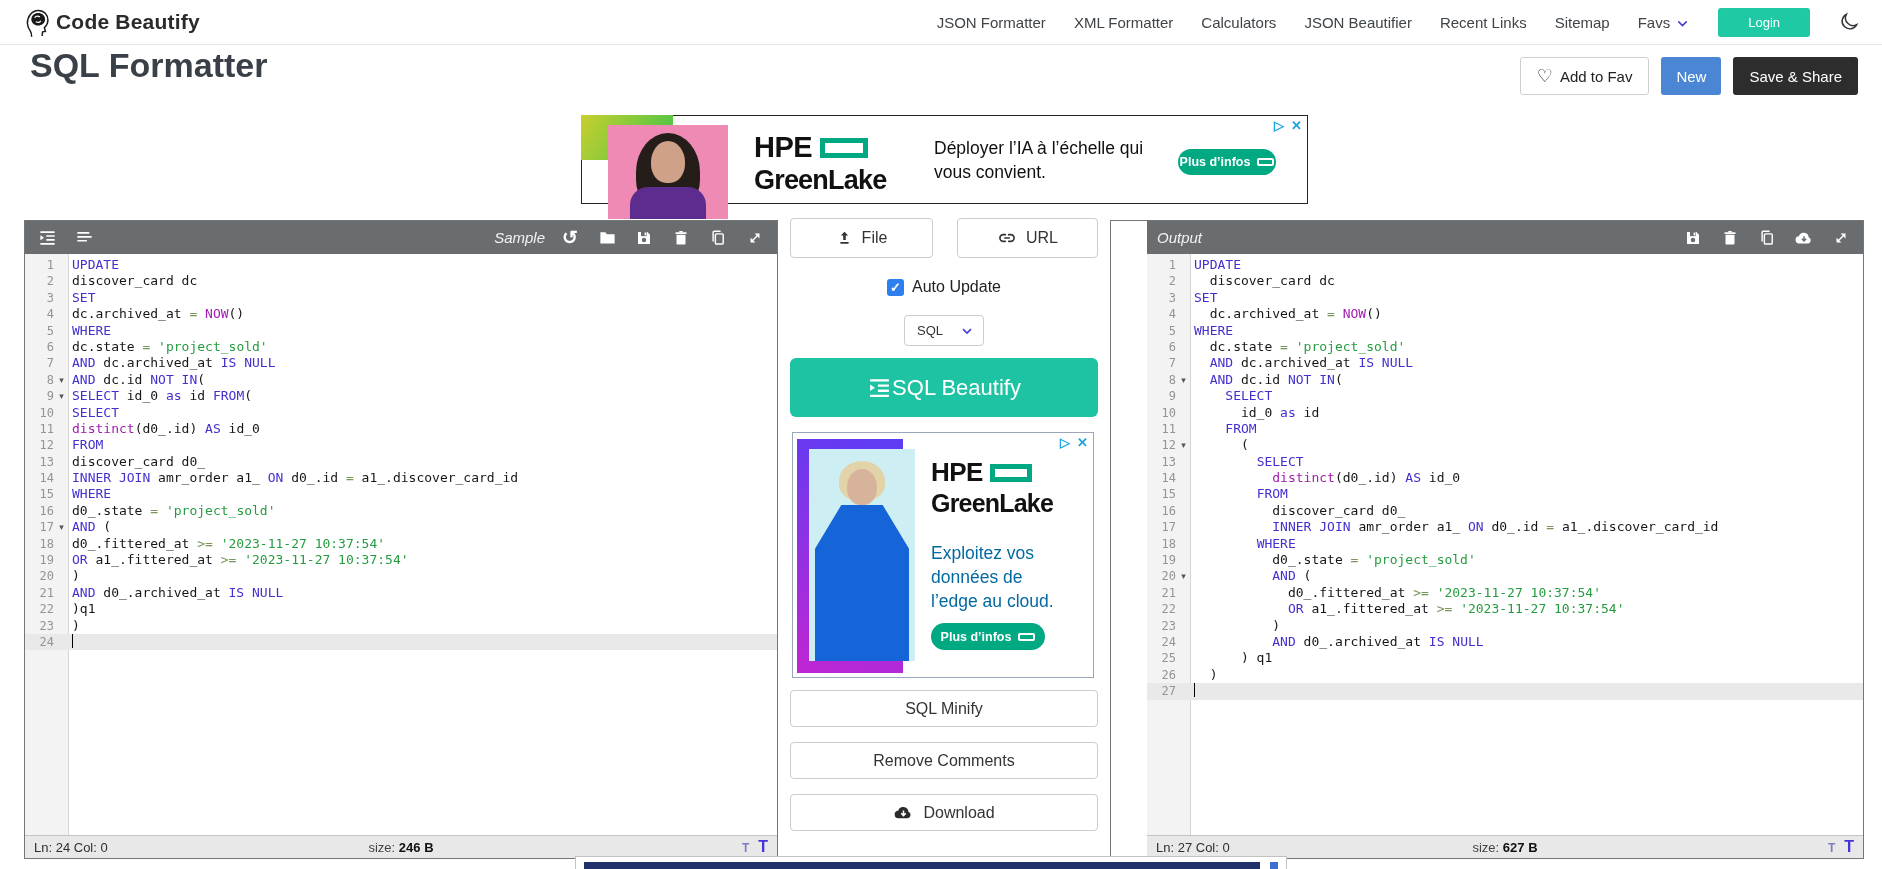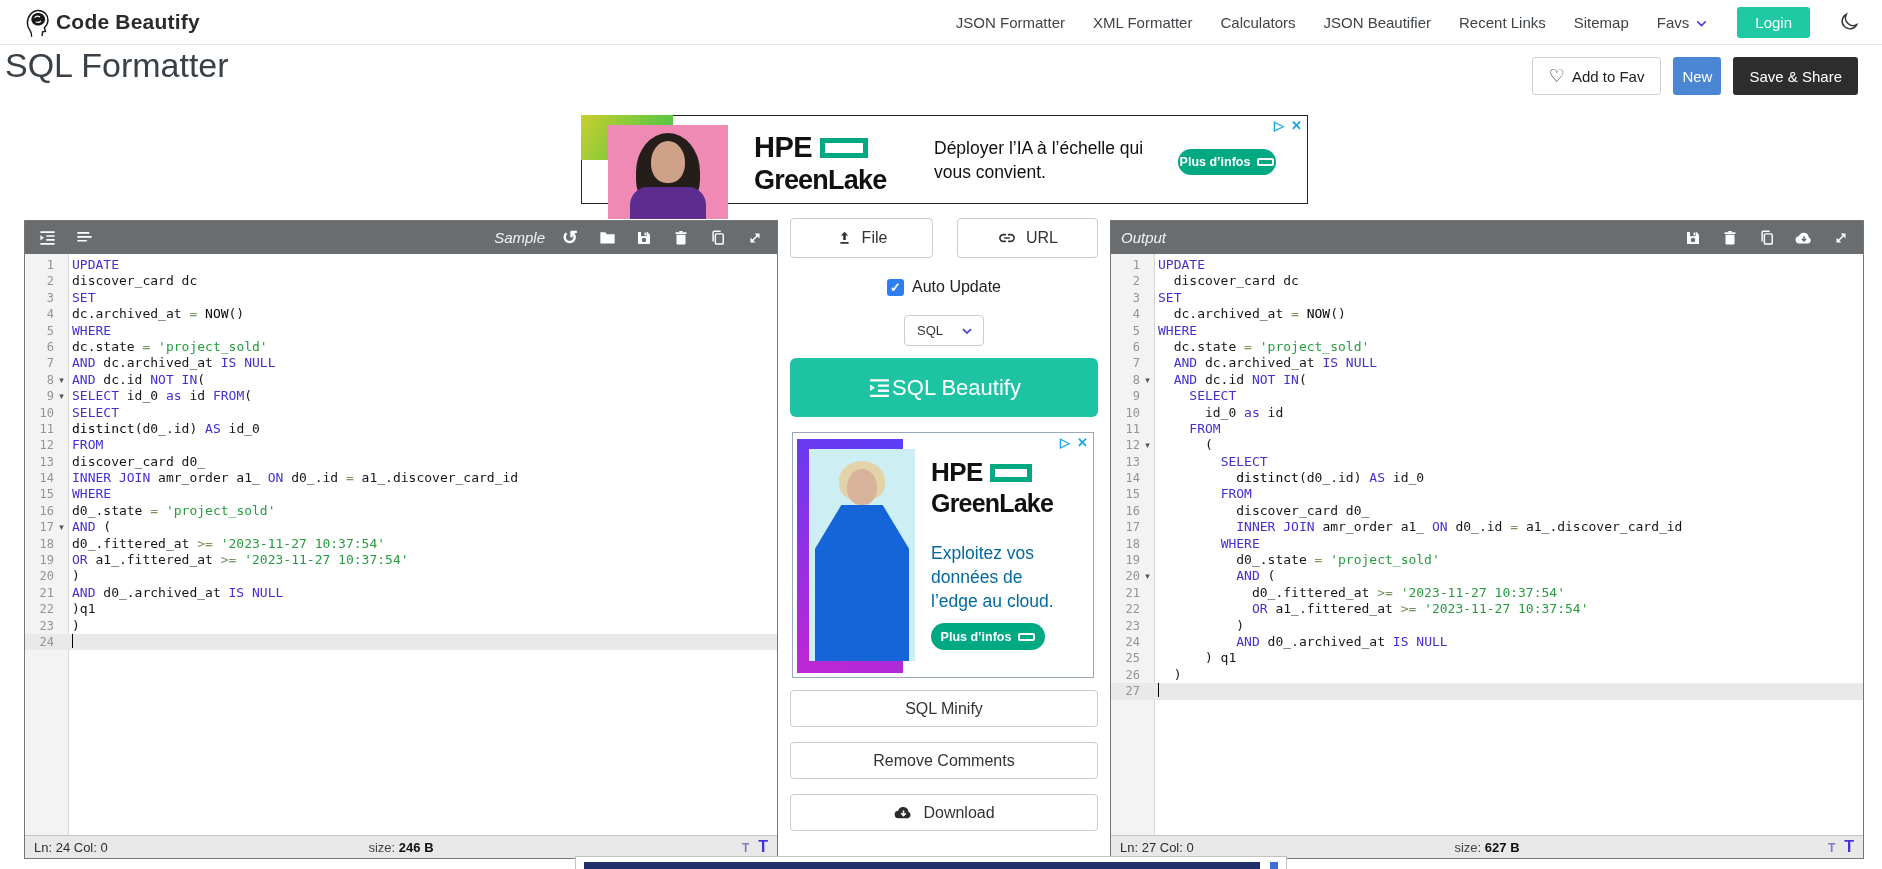--- a/index.html
+++ b/index.html
@@ -8,31 +8,31 @@
           font-family:"Liberation Sans", sans-serif; color:#222; }
 
   
   .navbar { position:absolute; left:0; top:0; width:100%; height:45px; background:#fff;
             border-bottom:1px solid #e6e6e6; display:flex; align-items:center; padding:0 22px; }
   .brand { display:flex; align-items:center; gap:4px; }
   .brand-name { font-size:21px; font-weight:700; color:#2b2b2b; letter-spacing:.2px; }
   .nav-right { margin-left:auto; display:flex; align-items:center; gap:28px; }
   .nav-link { font-size:15px; color:#3f4449; cursor:pointer; white-space:nowrap; }
   .nav-favs { display:flex; align-items:flex-end; gap:5px; }
-  .login-btn { background:#1ec9a4; color:#fff; font-size:15px; border:none; border-radius:3px;
-               padding:7px 18px; cursor:pointer; }
+  .login-btn { background:#1ec9a4; color:#fff; font-size:13px; border:none; border-radius:3px;
+               padding:7px 30px; cursor:pointer; }
   .moon { display:flex; align-items:center; }
 
   
-  .page-title { position:absolute; left:5px; top:46px; font-size:34px; font-weight:400; color:#3a4047; }
+  .page-title { position:absolute; left:30px; top:46px; font-size:34px; font-weight:700; color:#3a4047; }
   .header-actions { position:absolute; right:24px; top:57px; display:flex; gap:12px; height:38px; }
   .btn { border-radius:3px; font-size:15px; display:flex; align-items:center; justify-content:center;
          cursor:pointer; border:none; padding:0 16px; }
   .btn-fav { background:#fff; border:1px solid #cfcfcf; color:#222; gap:7px; }
-  .btn-new { background:#4a86d4; color:#fff; width:48px; }
+  .btn-new { background:#4a86d4; color:#fff; width:60px; }
   .btn-dark { background:#2d2d2d; color:#fff; }
   .heart { font-size:18px; line-height:1; }
 
   
   .ad-banner { position:absolute; left:581px; top:115px; width:727px; height:89px; background:#fff;
                border:1px solid #252525; overflow:visible; cursor:pointer; }
   .ab-green { position:absolute; left:-1px; top:-1px; width:92px; height:45px;
               background:linear-gradient(120deg,#c9cf2e,#3cc44a); }
   .ab-photo { position:absolute; left:26px; top:9px; width:120px; height:94px; background:#ef8ab4; overflow:hidden; }
   .w1-hair { position:absolute; left:28px; top:8px; width:64px; height:78px; background:#241d1a; border-radius:50% 50% 40% 40%; }
@@ -47,39 +47,39 @@
   .pill { background:#01a982; color:#fff; border-radius:14px; display:flex; align-items:center;
           justify-content:center; gap:7px; font-size:12.5px; font-weight:700; cursor:pointer; }
   .pill-rect { width:17px; height:8px; border:2px solid #fff; border-radius:2px; }
   .ab-cta { position:absolute; left:596px; top:33px; width:98px; height:26px; }
   .adchoices { position:absolute; right:5px; top:2px; display:flex; gap:7px; align-items:center;
                color:#19a6e0; font-size:13px; font-weight:700; }
 
   
   .editor { position:absolute; top:220px; width:754px; height:639px; border:1px solid #767676;
             display:flex; flex-direction:column; background:#fff; }
-  .editor.left { left:24px; } .editor.right { left:1110px; }
+  .editor.left { left:24px; } .editor.right { left:1110px;padding-left:36px; }
   .ed-toolbar { height:33px; background:#6a6d70; display:flex; align-items:center; padding:0 10px; gap:13px; flex:none; }
   .tb-btn { width:24px; height:24px; display:flex; align-items:center; justify-content:center; cursor:pointer; }
   .tb-label { font-size:15px; font-style:italic; color:#f2f2f2; cursor:pointer; }
   .tb-static { font-size:15px; font-style:italic; color:#f2f2f2; }
   .tb-spacer { flex:1; }
   .hist { color:#fff; font-size:19px; font-weight:700; line-height:1; }
   .ed-body { position:relative; flex:1; overflow:hidden; background:#fff;
              font-family:"DejaVu Sans Mono","Liberation Mono",monospace; font-size:13px; }
   .gutter-bg { position:absolute; left:0; top:0; bottom:0; width:44px; background:#f3f3f3; border-right:1px solid #d6d6d6; }
   .rows { position:relative; padding-top:3px; }
   .row { display:flex; line-height:16.4px; height:16.4px; }
   .row.active { background:#e9e9e9; }
   .gut { display:flex; flex:none; width:44px; }
   .ln { width:29px; text-align:right; color:#949494; font-size:12px; }
   .fold { width:15px; text-align:center; color:#555; font-size:9px; font-family:"DejaVu Sans",sans-serif; line-height:16.4px; }
   .txt { white-space:pre; color:#161616; padding-left:3px; flex:1; }
   .cursor { display:inline-block; width:0; border-left:1.4px solid #000; height:14px; vertical-align:-2px; }
-  .t-k { color:#4230cf; } .t-s { color:#259c3f; } .t-b { color:#000000; } .t-o { color:#78965a; }
+  .t-k { color:#4230cf; } .t-s { color:#259c3f; } .t-b { color:#a21caf; } .t-o { color:#78965a; }
   .ed-status { height:23px; background:#e8e8e8; border-top:1px solid #c4c4c4; display:flex;
                align-items:center; font-size:13px; color:#2e2e2e; padding:0 9px; flex:none; position:relative; }
   .size-mid { position:absolute; left:0; right:0; text-align:center; color:#444; }
   .size-mid b { color:#111; }
   .font-btns { margin-left:auto; display:flex; align-items:baseline; gap:9px; z-index:1; }
   .t-sm { color:#7d7dbf; font-size:12px; font-weight:700; cursor:pointer; }
   .t-lg { color:#4434d6; font-size:16px; font-weight:700; cursor:pointer; }
 
   
   .middle { position:absolute; left:790px; top:218px; width:308px; height:641px; }

